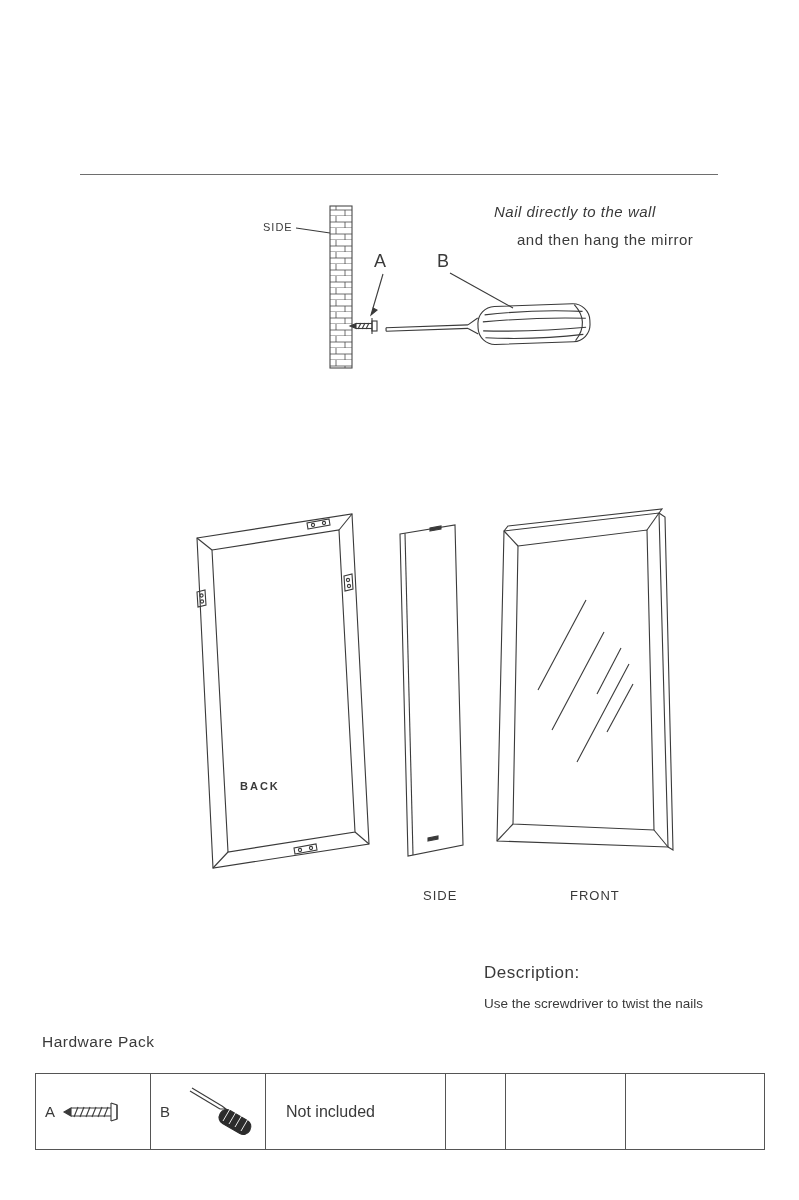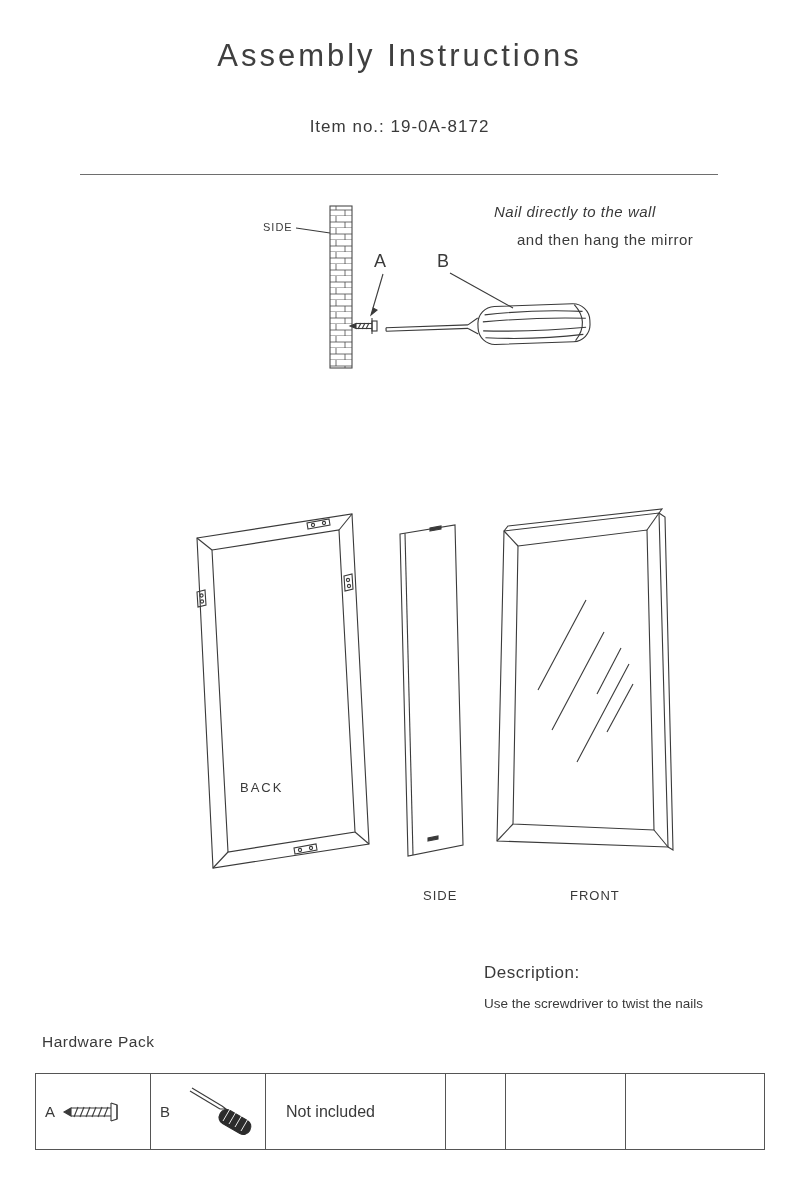--- a/index.html
+++ b/index.html
@@ -9,21 +9,21 @@
   }
   .abs{position:absolute;white-space:nowrap;}
   .title{left:0;right:0;top:38px;text-align:center;font-size:31px;letter-spacing:3px;color:#3f3f3f;}
   .itemno{left:0;right:0;top:117px;text-align:center;font-size:17px;letter-spacing:1px;}
   .divider{left:80px;top:174px;width:638px;border-top:1.3px solid #6e6e6e;height:0;}
   .wall-label{left:263px;top:221px;font-size:11px;letter-spacing:1px;}
   .note1{left:494px;top:203px;font-size:15px;letter-spacing:.5px;font-style:italic;}
   .note2{left:517px;top:231px;font-size:15px;letter-spacing:.5px;}
   .label-a{left:374px;top:251px;font-size:18px;}
   .label-b{left:437px;top:251px;font-size:18px;}
-  .back-label{left:240px;top:780px;font-size:13px;letter-spacing:2px;}
+  .back-label{left:240px;top:780px;font-size:11px;letter-spacing:2px;font-weight:bold;}
   .side-label{left:423px;top:888px;font-size:13px;letter-spacing:1px;}
   .front-label{left:570px;top:888px;font-size:13px;letter-spacing:1px;}
   .desc-head{left:484px;top:963px;font-size:17px;letter-spacing:.5px;}
   .desc-text{left:484px;top:996px;font-size:13.5px;}
   .hw-head{left:42px;top:1033px;font-size:15.5px;letter-spacing:.5px;}
   .lineart{position:absolute;left:0;top:0;pointer-events:none;}
   .hw-table{
     position:absolute;left:35px;top:1073px;width:730px;height:77px;
     display:flex;border:1.3px solid #555;box-sizing:border-box;
   }
@@ -38,22 +38,20 @@
   .c7{width:80px;}
   .cell-letter{font-size:15px;}
   .cell-qty{font-size:11px;}
   .cell-note{font-size:16px;}
 </style>
 </head>
 <body>
 
 <div class="page">
 
-  <div class="abs title">Assembly  Instructions</div>
-  <div class="abs itemno">Item no.: 19-0A-8172</div>
   <div class="abs divider"></div>
 
   <div class="abs wall-label">SIDE</div>
   <div class="abs note1">Nail directly to the wall</div>
   <div class="abs note2">and then hang the mirror</div>
   <div class="abs label-a">A</div>
   <div class="abs label-b">B</div>
 
   <div class="abs back-label">BACK</div>
   <div class="abs side-label">SIDE</div>

